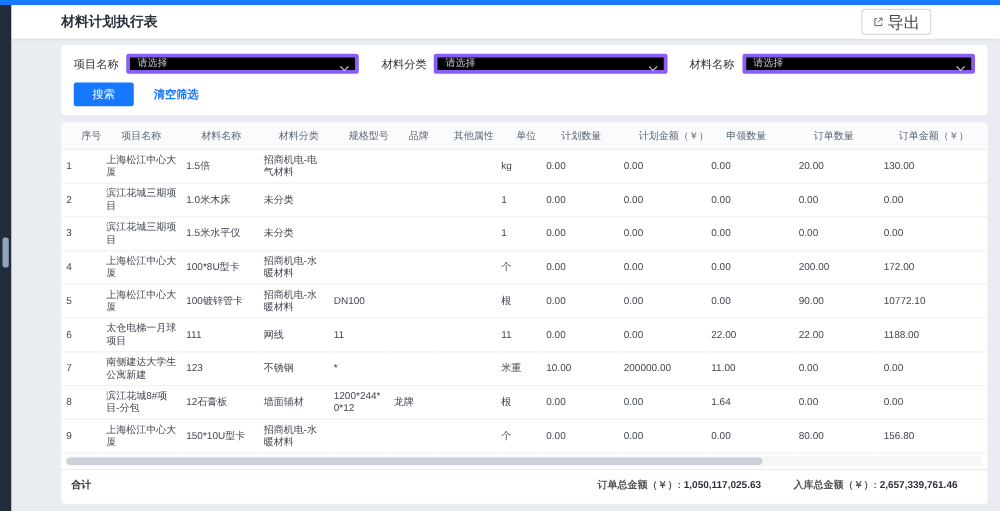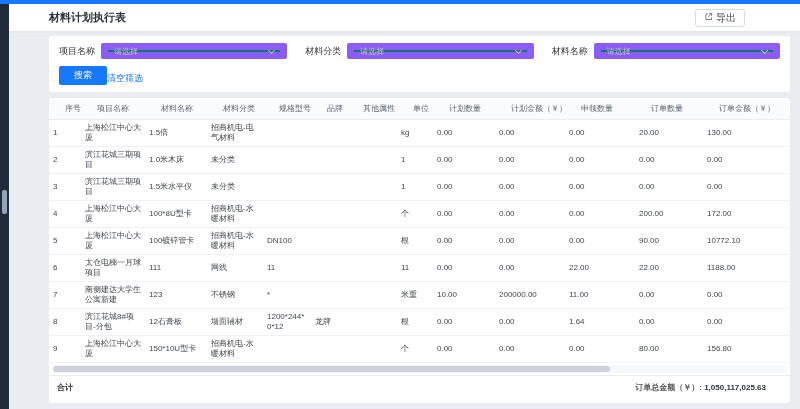--- a/index.html
+++ b/index.html
@@ -10,37 +10,37 @@
   .app { display:flex; height:405px; }
 
   .side-strip { width:9px; background:#202b3b; position:relative; flex:0 0 9px; }
   .side-handle { position:absolute; left:2px; top:186px; width:5px; height:24px; background:#93a3b8; border-radius:2px; }
 
   .main { flex:1; display:flex; flex-direction:column; min-width:0; }
 
   .page-header { height:27px; background:#fff; display:flex; align-items:center; justify-content:space-between;
                  padding:0 55px 0 40px; box-shadow:0 1px 2px rgba(0,0,0,0.05); }
   .page-title { font-size:11px; font-weight:bold; color:#2b313a; }
-  .export-btn { display:flex; align-items:center; gap:3px; font-size:10px; color:#444; background:#fff;
+  .export-btn { display:flex; align-items:center; gap:3px; font-size:13px; color:#444; background:#fff;
                 border:1px solid #d6dae2; border-radius:3px; padding:2px 8px; cursor:pointer; line-height:1.2; }
 
   .content { flex:1; padding:5px 10px 6px 40px; display:flex; flex-direction:column; min-height:0; }
 
   .filter-card { background:#fff; border-radius:3px; padding:7px 10px 7px 10px; }
   .filter-row { display:flex; align-items:center; gap:18px; }
   .filter-field { display:flex; align-items:center; gap:6px; flex:1; min-width:0; }
   .filter-label { font-size:9px; color:#333; white-space:nowrap; }
-  .select { flex:1; height:16px; border:7px solid #8b5cf6; border-radius:2px; display:flex; align-items:center;
-            justify-content:space-between; padding:0 6px; background:#0f766e; cursor:pointer; min-width:0; }
+  .select { flex:1; height:16px; border:3px solid #8b5cf6; border-radius:2px; display:flex; align-items:flex-end;
+            justify-content:space-between; padding:0 6px; background:#000000; cursor:pointer; min-width:0; }
   .select .ph { font-size:8px; color:#c0c4cc; }
   .chev { width:5px; height:5px; border-right:1px solid #b7bdc7; border-bottom:1px solid #b7bdc7;
           transform:rotate(45deg); margin-top:-2px; flex:0 0 auto; }
-  .filter-actions { display:flex; align-items:flex-end; margin-top:7px; }
+  .filter-actions { display:flex; align-items:center; gap:16px; margin-top:7px; }
   .search-btn { background:#1677ff; color:#fff; font-size:9px; border:none; border-radius:2px; padding:3px 15px; cursor:pointer; }
-  .clear-link { color:#1677ff; font-size:9px; cursor:pointer; }
+  .clear-link { color:#1677ff; font-size:9px; cursor:pointer;font-weight:bold; }
 
   .table-card { background:#fff; border-radius:3px; margin-top:6px; flex:1; display:flex; flex-direction:column; min-height:0; overflow:hidden; }
   table { width:100%; border-collapse:collapse; table-layout:fixed; font-size:8px; }
   thead th { background:#fafbfc; color:#5cununited6672; color:#5c6672; font-weight:normal; text-align:left; padding:5px 16px;
              border-bottom:1px solid #ececf0; white-space:nowrap; overflow:hidden; }
   tbody td { padding:2px 4px; border-bottom:1px solid #f0f1f4; color:#40454e; line-height:1.25;
              word-break:break-all; vertical-align:middle; height:27px; overflow:hidden; }
   th:nth-child(1){width:30px} th:nth-child(2){width:64px} th:nth-child(3){width:62px}
   th:nth-child(4){width:56px} th:nth-child(5){width:48px} th:nth-child(6){width:36px}
   th:nth-child(7){width:50px} th:nth-child(8){width:36px} th:nth-child(9){width:62px}
@@ -277,20 +277,21 @@
         <div style="flex:1"></div>
 
         <div class="hscroll">
           <div class="hscroll-thumb"></div>
         </div>
 
         <div class="summary-row">
           <span class="summary-label">合计</span>
           <div class="summary-items">
               <div class="summary-item"><span>订单总金额（￥）: </span><b>1,050,117,025.63</b></div>
+              <div class="summary-item"><span>入库总金额（￥）: </span><b>2,657,339,761.46</b></div>
             </div>
         </div>
 
         <div class="pagination">
           
           
           
           
           
         </div>

